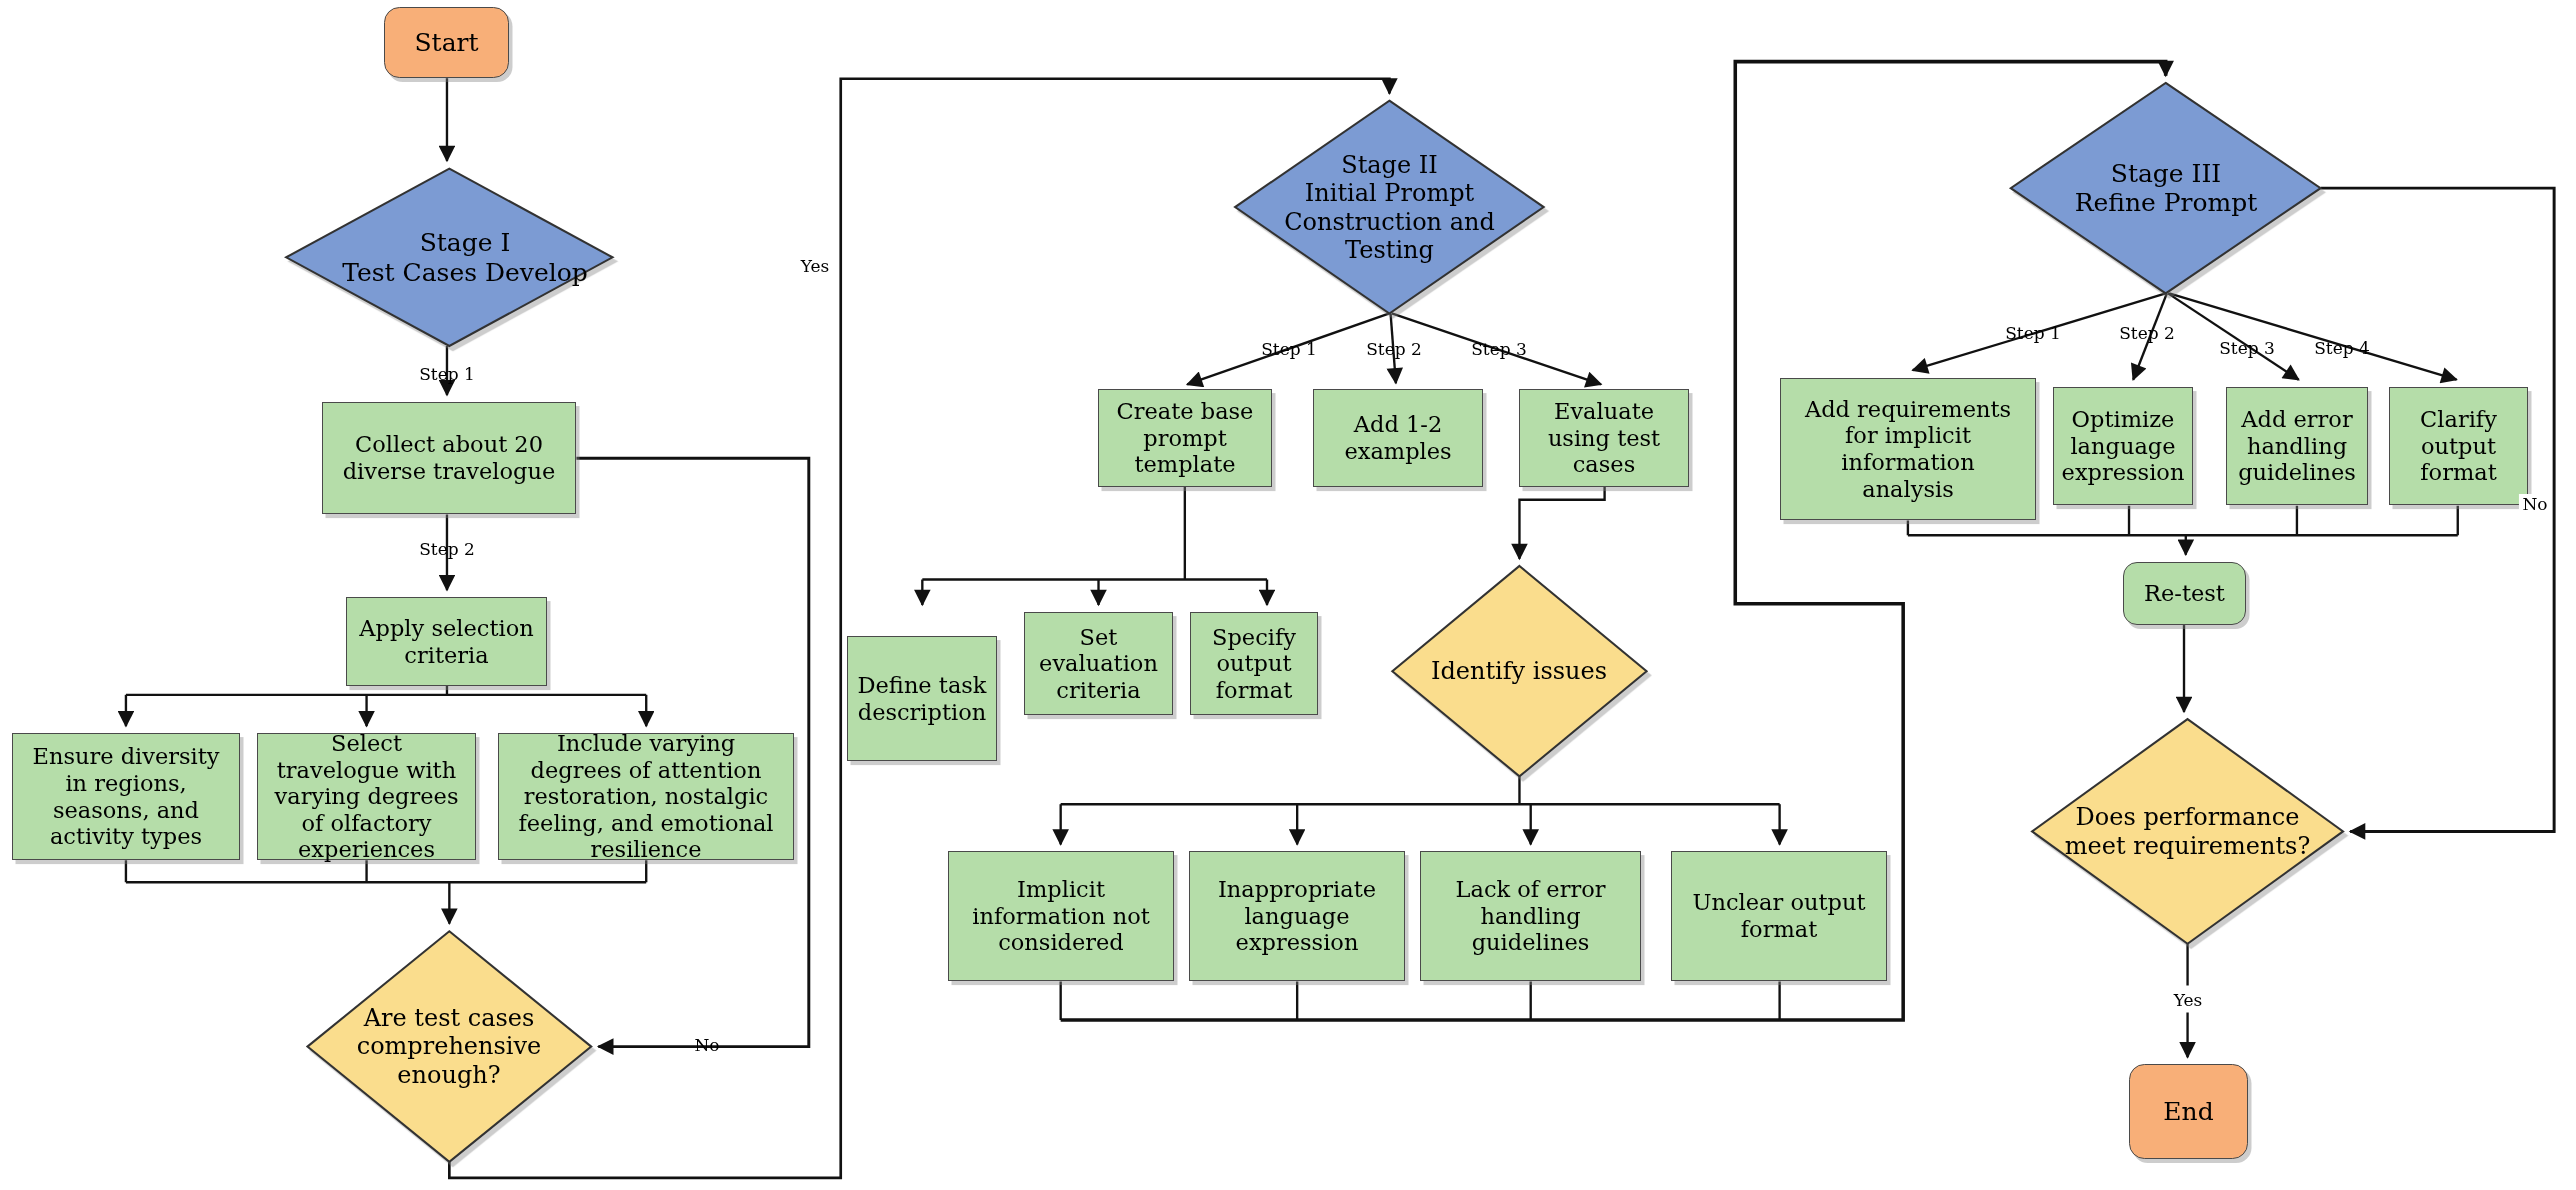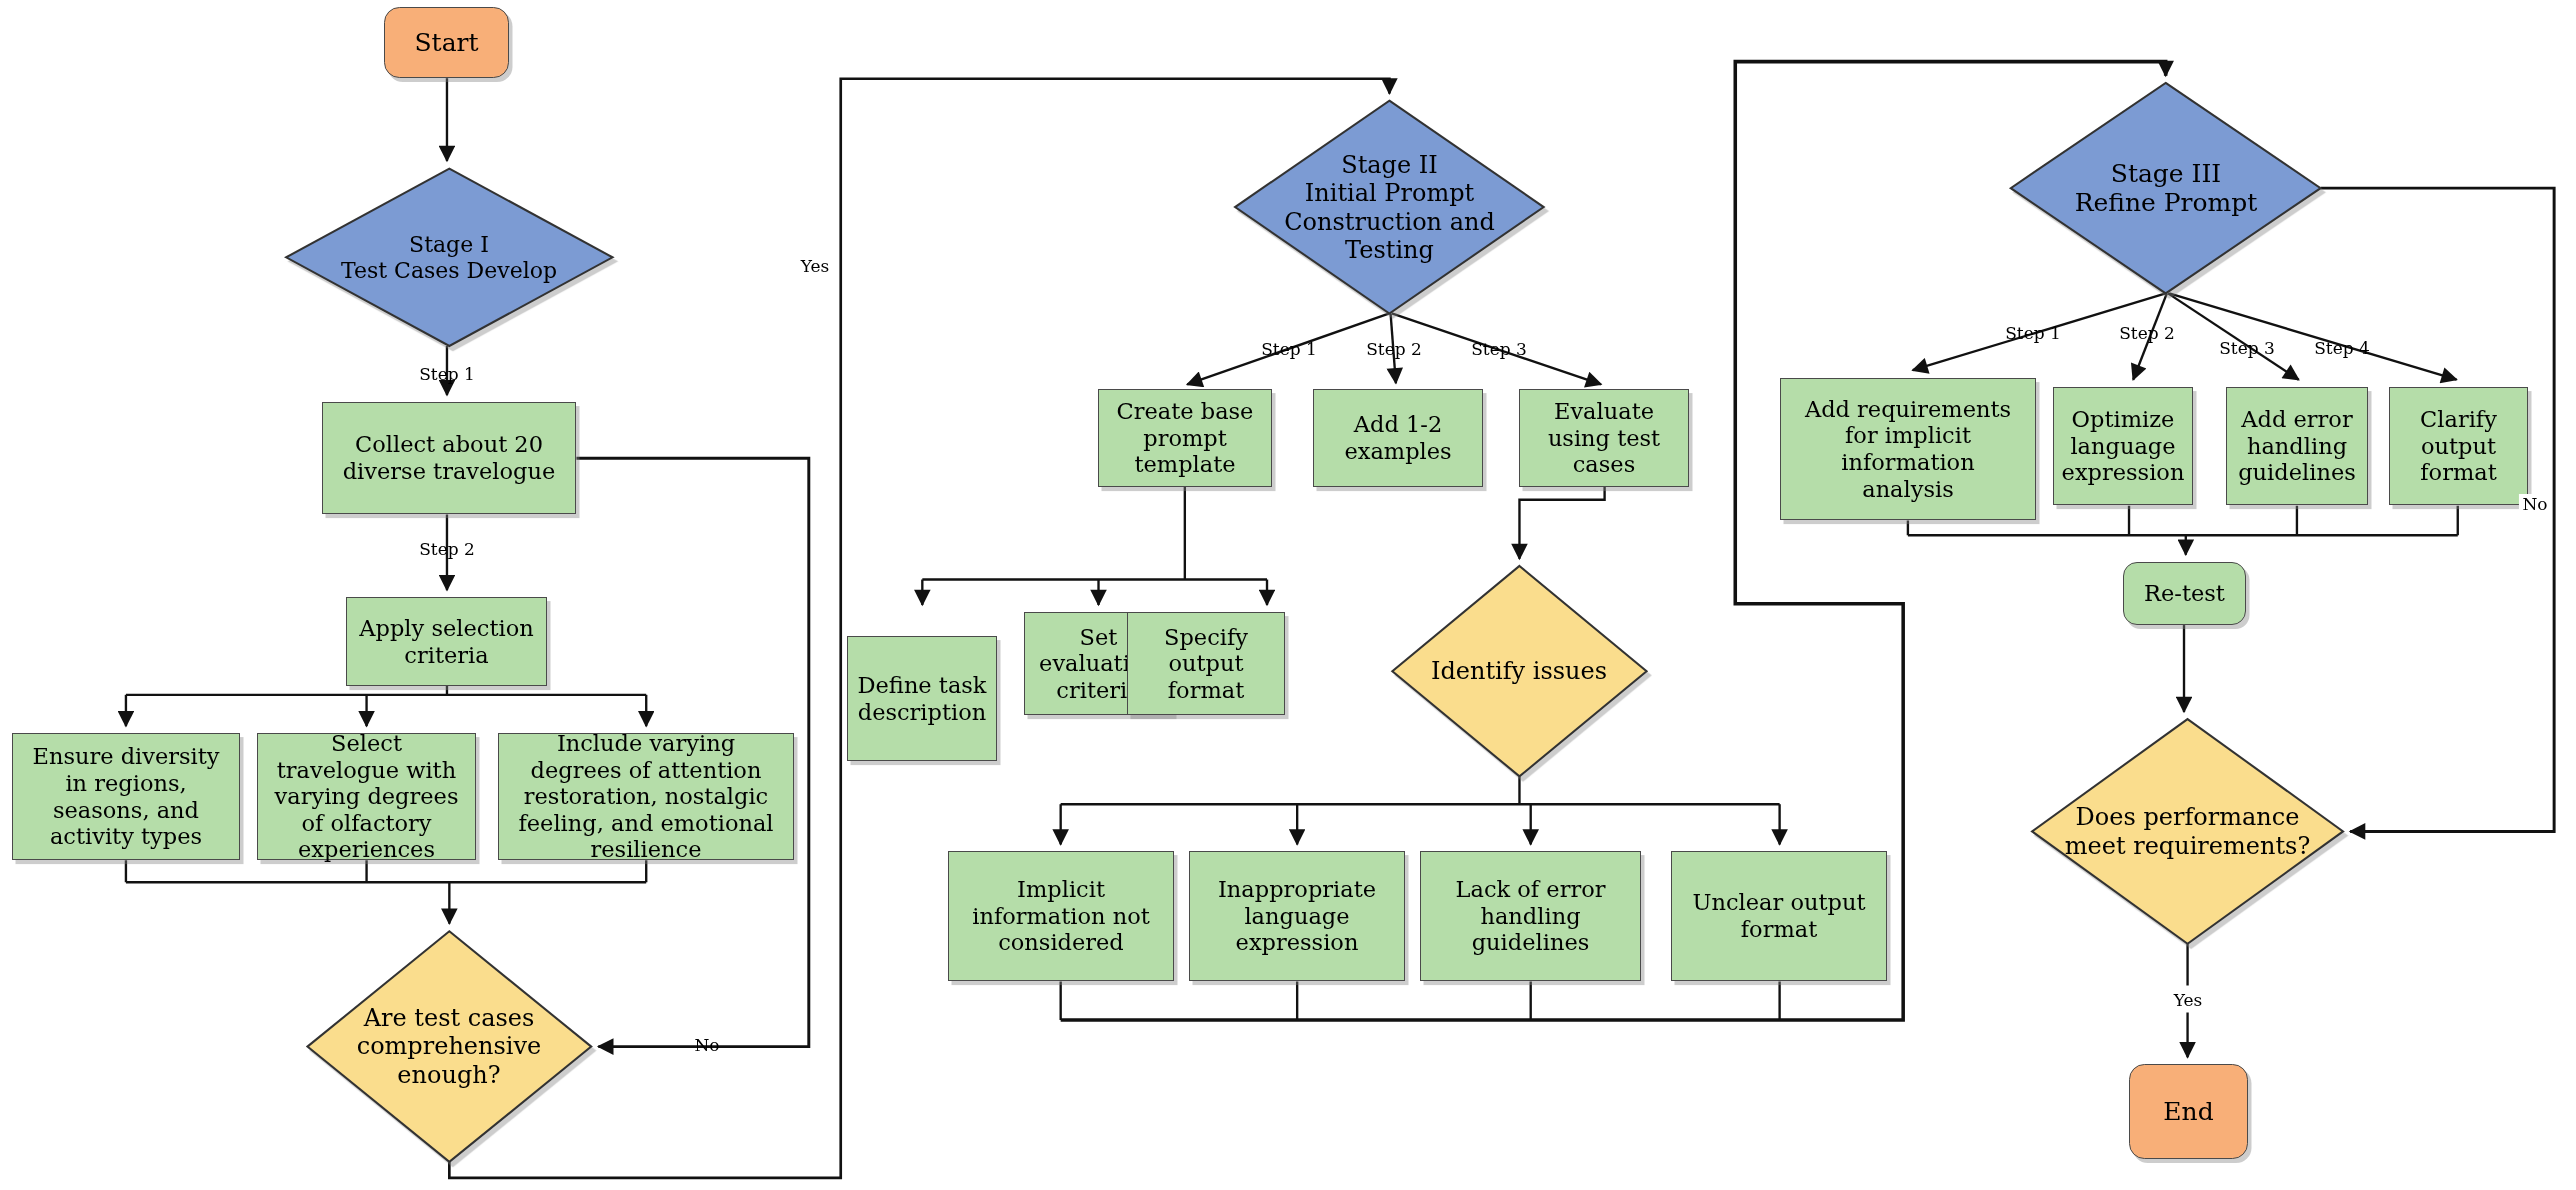--- a/index.html
+++ b/index.html
@@ -123,21 +123,21 @@
       <polygon fill="#7B9BD3" points="2350,170 2611,350 2350,530 2089,350"></polygon>
       <polygon fill="#FADD8D" points="2570,957 2785,1135 2570,1313 2355,1135"></polygon>
       <polygon fill="#7B9BD3" points="3663,140 3925,318 3663,496 3401,318"></polygon>
       <polygon fill="#FADD8D" points="3700,1216 3963,1406 3700,1596 3437,1406"></polygon>
     </g>
   </svg>
 
   <div class="node pill" style="left:384px;top:7px;width:125px;height:71px;"><span>Start</span></div>
   <div class="node pill" style="left:2129px;top:1064px;width:119px;height:95px;"><span>End</span></div>
 
-  <div class="node dtext" style="left:286px;top:169px;width:326px;height:177px;font-size:22px;"><span>Stage I
+  <div class="node dtext" style="left:302px;top:169px;width:326px;height:177px;font-size:25px;"><span>Stage I
 Test Cases Develop</span></div>
   <div class="node dtext" style="left:307px;top:931px;width:284px;height:231px;"><span>Are test cases
 comprehensive
 enough?</span></div>
   <div class="node dtext" style="left:1235px;top:101px;width:309px;height:213px;"><span>Stage II
 Initial Prompt
 Construction and
 Testing</span></div>
   <div class="node dtext" style="left:1392px;top:566px;width:254px;height:210px;"><span>Identify issues</span></div>
   <div class="node dtext" style="left:2011px;top:83px;width:310px;height:210px;font-size:25px;"><span>Stage III
@@ -170,21 +170,21 @@
   <div class="node rect" style="left:1313px;top:389px;width:170px;height:98px;"><span>Add 1-2
 examples</span></div>
   <div class="node rect" style="left:1519px;top:389px;width:170px;height:98px;"><span>Evaluate
 using test
 cases</span></div>
   <div class="node rect" style="left:847px;top:612px;width:150px;height:125px;margin-top:24px;"><span>Define task
 description</span></div>
   <div class="node rect" style="left:1024px;top:612px;width:149px;height:103px;"><span>Set
 evaluation
 criteria</span></div>
-  <div class="node rect" style="left:1127px;top:612px;width:158px;height:103px;align-items:center;"><span>Specify
+  <div class="node rect" style="left:1190px;top:612px;width:128px;height:103px;align-items:center;"><span>Specify
 output
 format</span></div>
 
   <div class="node rect" style="left:948px;top:851px;width:226px;height:130px;"><span>Implicit
 information not
 considered</span></div>
   <div class="node rect" style="left:1189px;top:851px;width:216px;height:130px;"><span>Inappropriate
 language
 expression</span></div>
   <div class="node rect" style="left:1420px;top:851px;width:221px;height:130px;"><span>Lack of error

